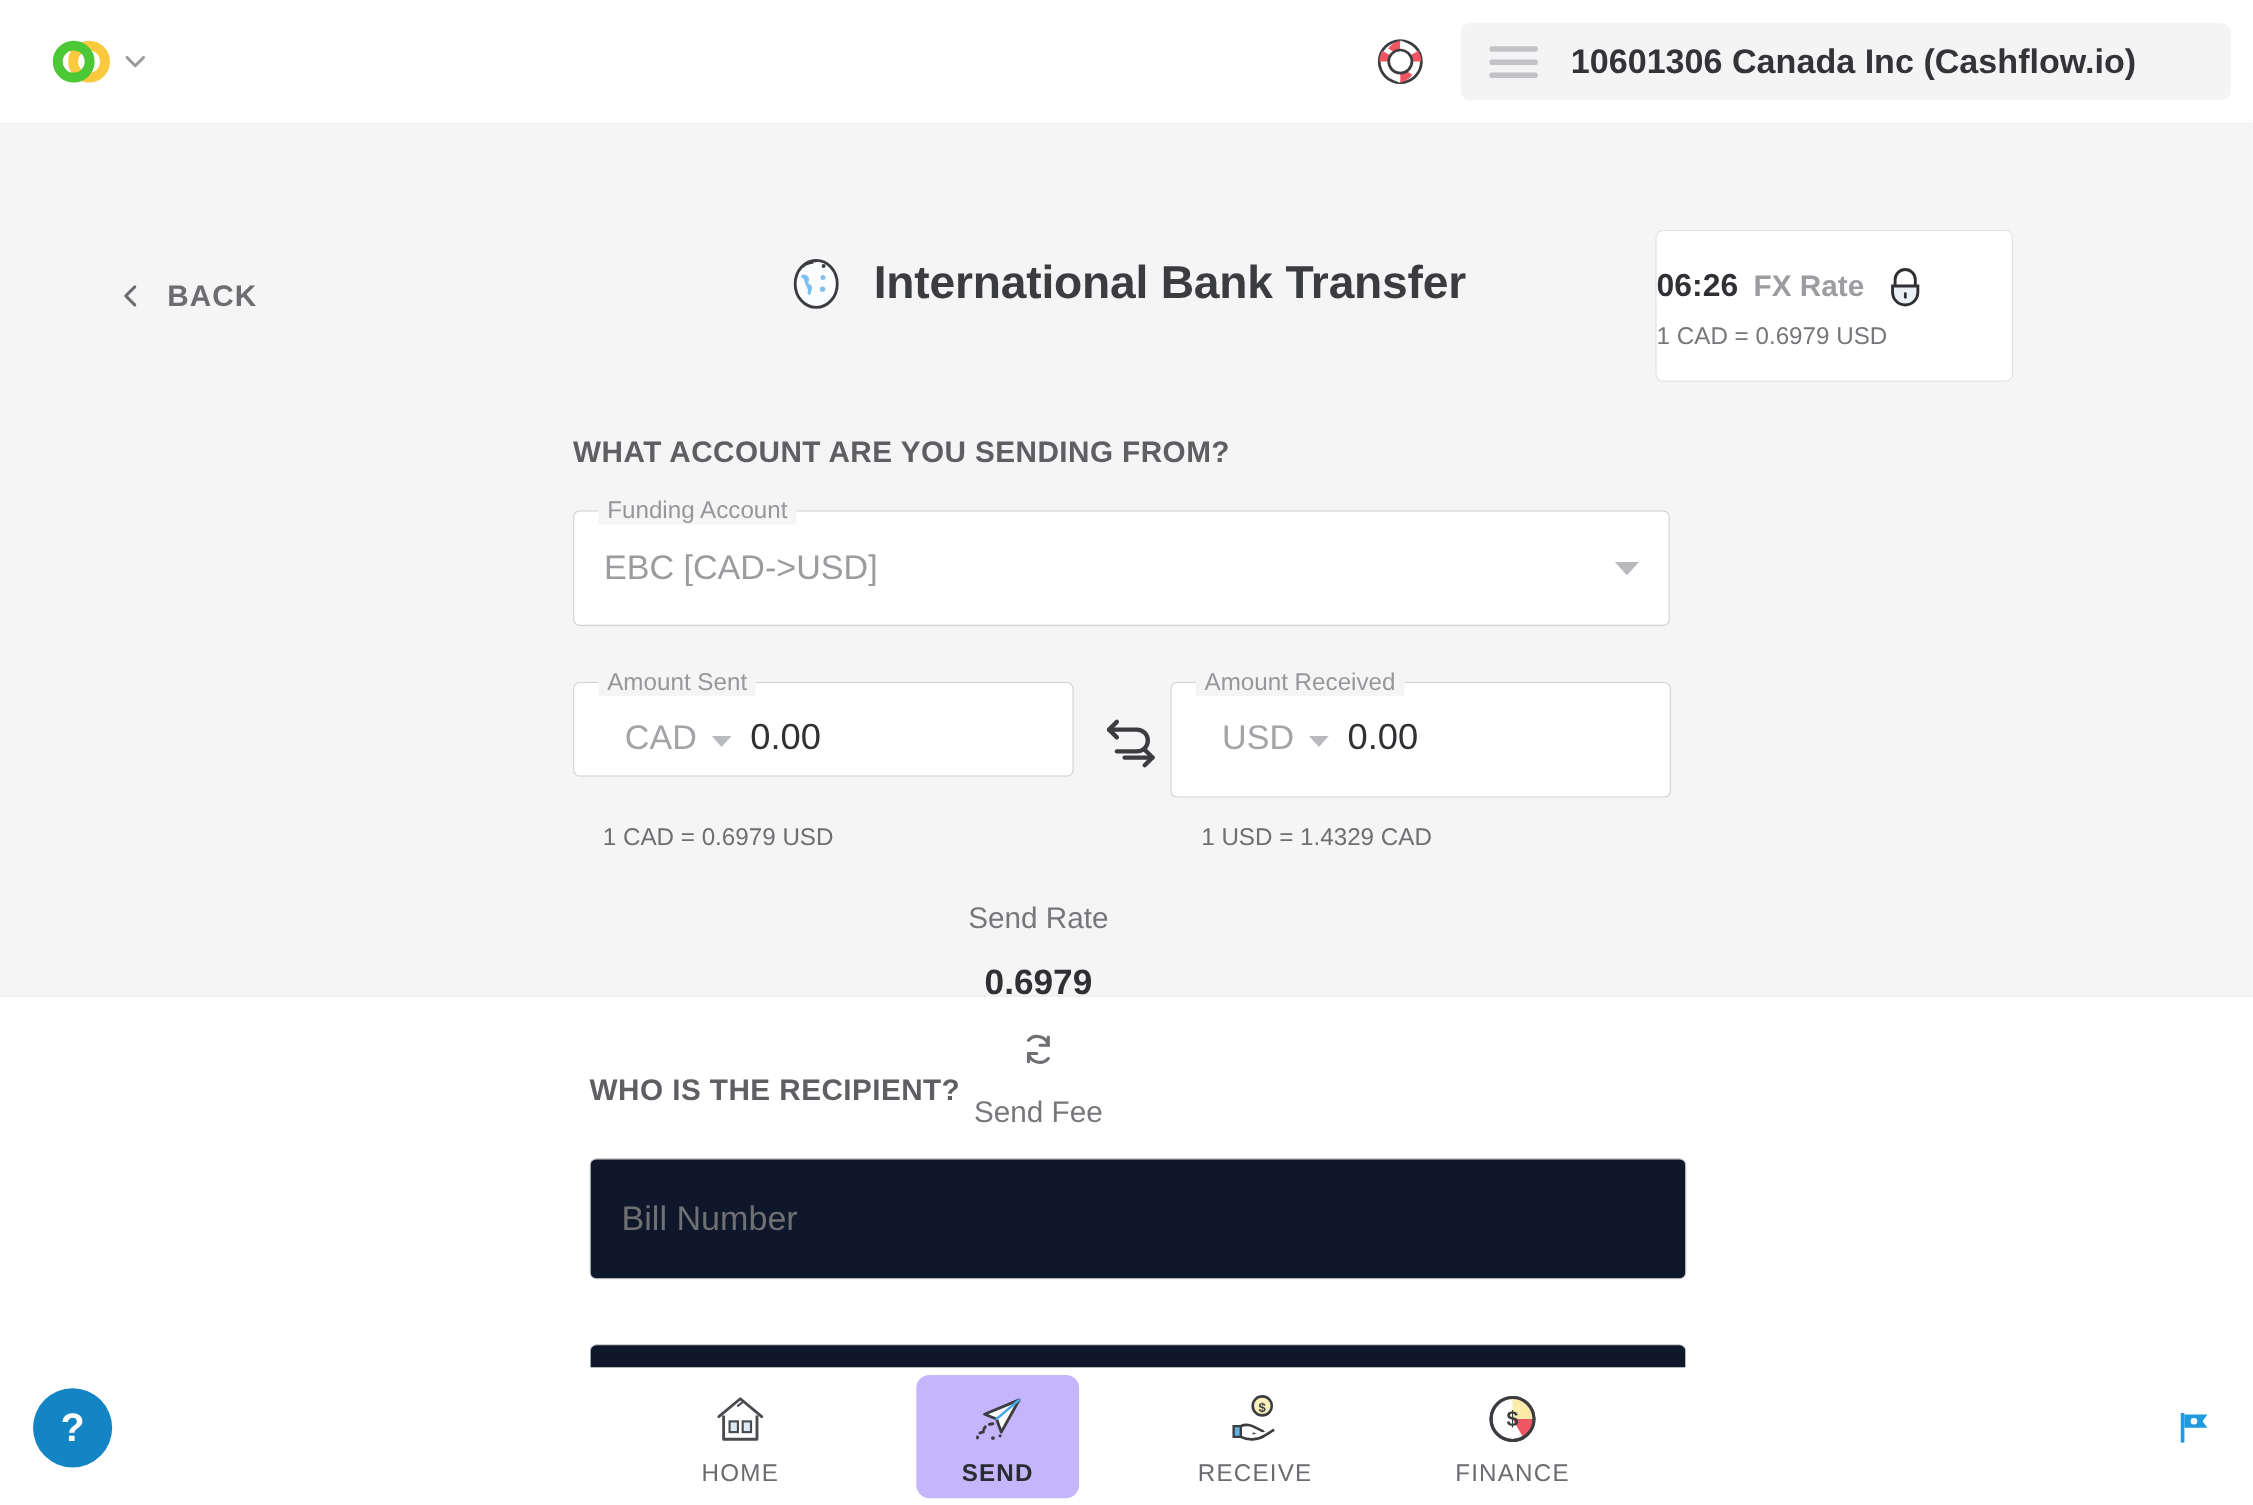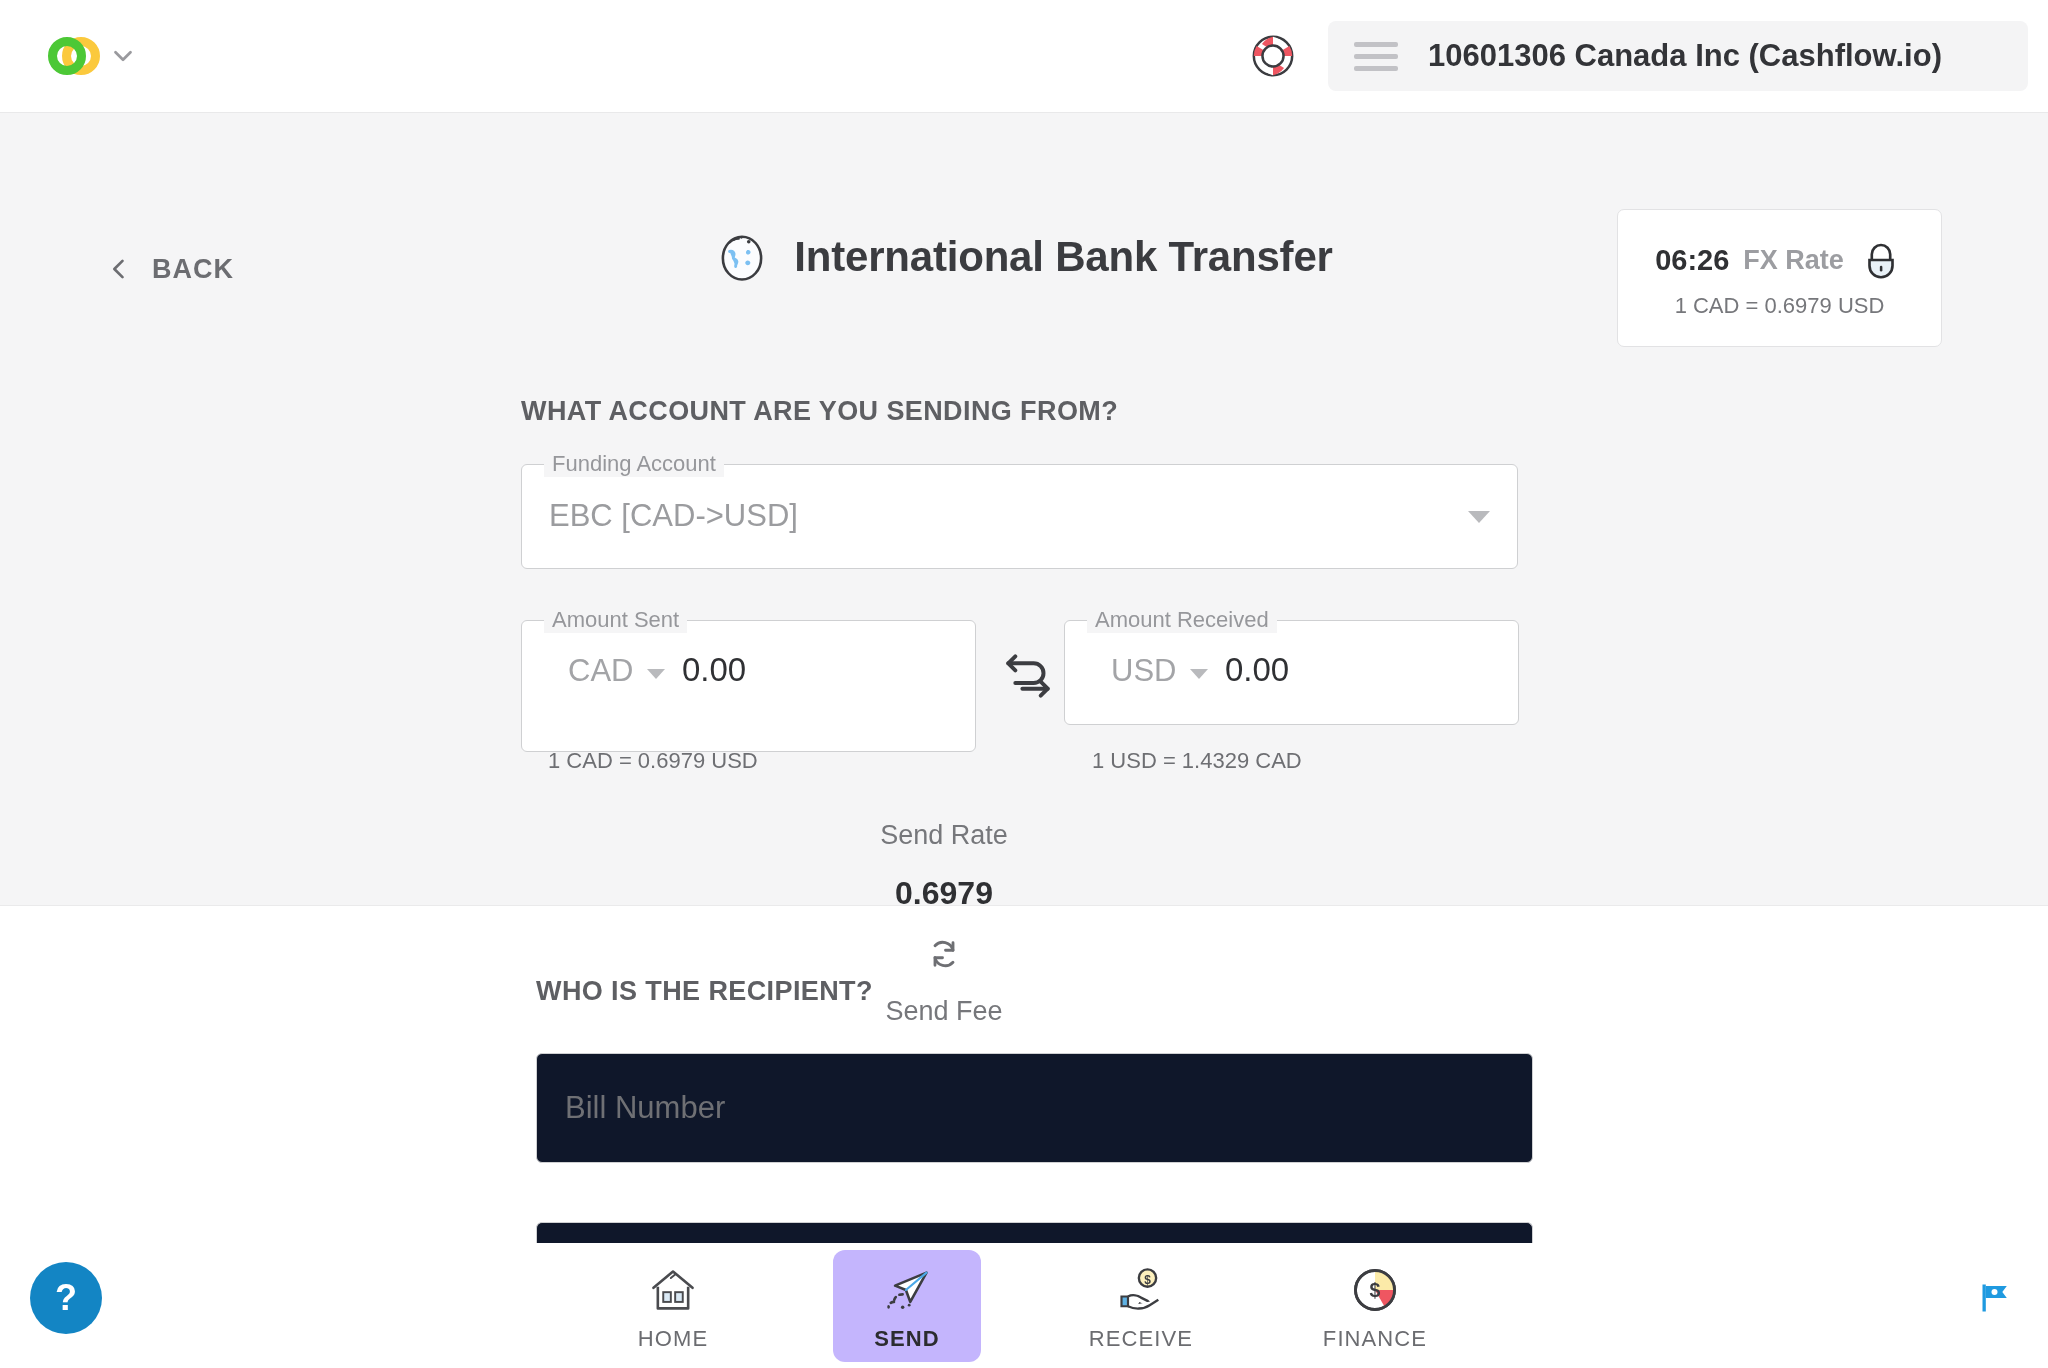--- a/index.html
+++ b/index.html
@@ -73,24 +73,24 @@
 
   .page-title-wrap {
     position: absolute; left: 0; top: 230px; width: 2048px;
     display: flex; align-items: center; justify-content: center; gap: 25px;
   }
   .page-title {
     font-size: 42px; font-weight: bold; color: #3b3c40; letter-spacing: -0.2px;
   }
 
   .fx-card {
-    position: absolute; left: 1617px; top: 209px;
+    position: absolute; left: 1505px; top: 209px;
     width: 325px; height: 138px;
     background: #ffffff; border: 1px solid #e2e2e4; border-radius: 7px;
-    display: flex; flex-direction: column; align-items: center;
+    display: flex; flex-direction: column; align-items: flex-start;
     justify-content: center; gap: 10px;
   }
   .fx-row1 { display: flex; align-items: center; gap: 14px; }
   .fx-timer { font-size: 29px; font-weight: bold; color: #303134; }
   .fx-label { font-size: 27px; color: #9c9da1; font-weight: bold; }
   .fx-sub { font-size: 22px; color: #76777b; }
 
   
   .sect-title {
     font-size: 27px; font-weight: bold; color: #5e5f63; letter-spacing: 0.4px;
@@ -113,21 +113,21 @@
     position: absolute; left: 27px; top: 33px;
     font-size: 31px; color: #9b9c9f;
   }
   .sel-caret {
     position: absolute; right: 27px; top: 46px;
     width: 0; height: 0;
     border-left: 11px solid transparent; border-right: 11px solid transparent;
     border-top: 12px solid #b9babd;
   }
 
-  #amt-sent-field { left: 521px; top: 620px; width: 455px; height: 132px; }
+  #amt-sent-field { left: 521px; top: 620px; width: 455px; height: 86px; }
   #amt-recv-field { left: 1064px; top: 620px; width: 455px; height: 105px; }
   .cur-wrap {
     position: absolute; left: 46px; top: 32px;
     display: flex; align-items: center; gap: 14px;
   }
   .cur-code { font-size: 31px; color: #a3a4a7; }
   .cur-caret {
     width: 0; height: 0;
     border-left: 9px solid transparent; border-right: 9px solid transparent;
     border-top: 10px solid #b9babd; margin-top: 6px;

